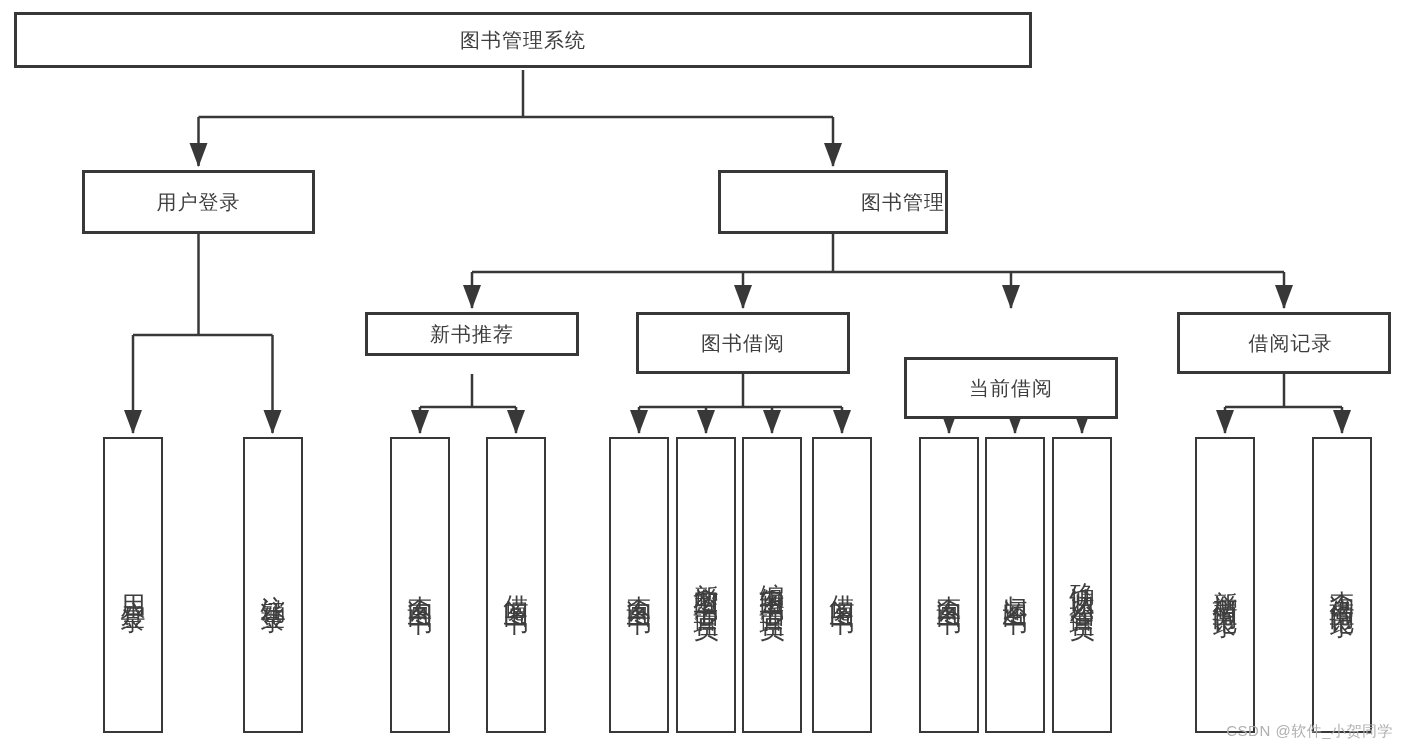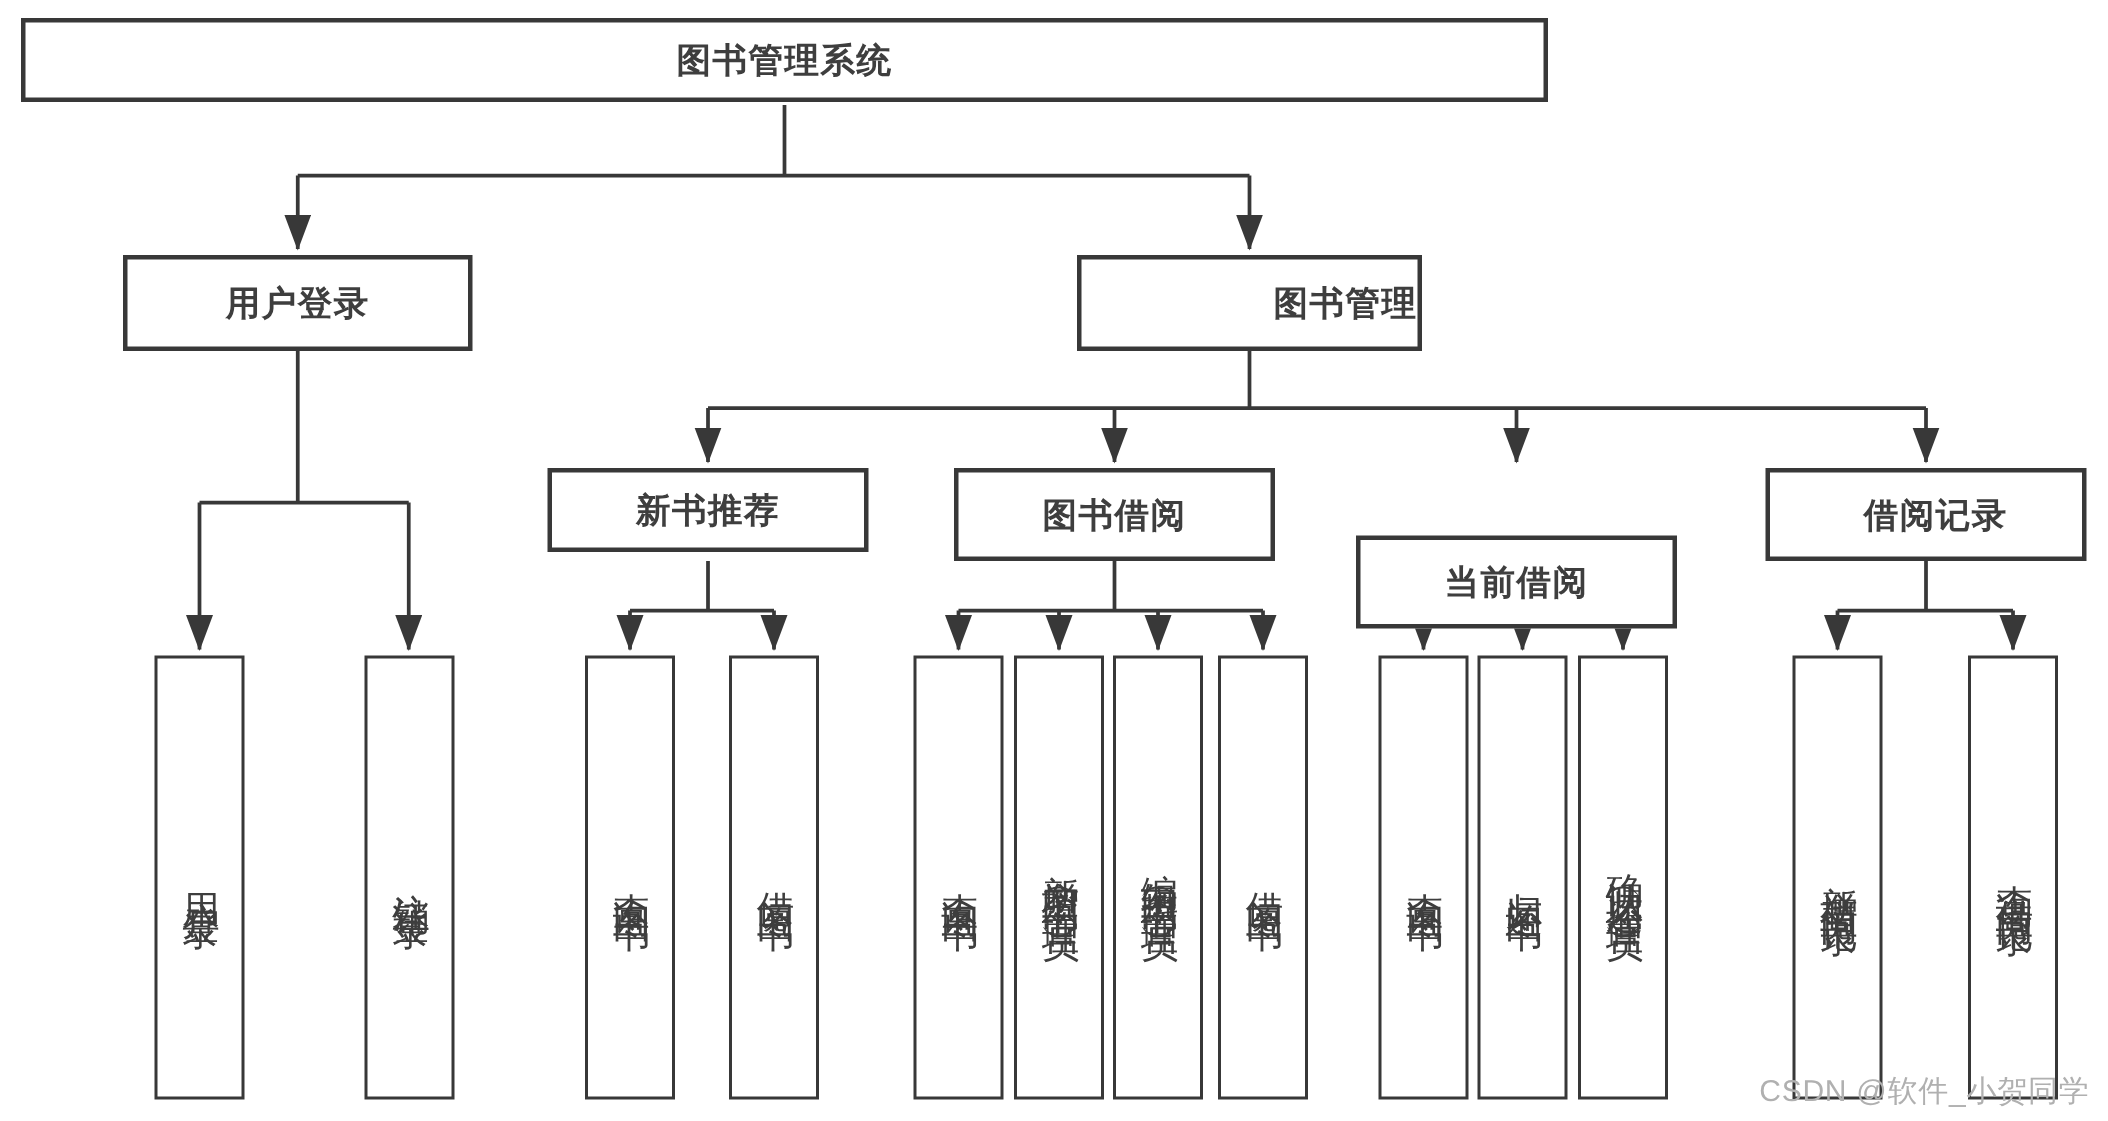--- a/index.html
+++ b/index.html
@@ -15,42 +15,41 @@
     position:absolute;
     box-sizing:border-box;
     border:3px solid #383838;
     background:#ffffff;
     display:flex;
     align-items:center;
     justify-content:center;
     color:#3e3e3e;
   }
   .hbox{
-    font-size:23px;
+    font-size:20px;
     letter-spacing:1px;
     white-space:nowrap;
-    font-weight:bold;
   }
   .vbox{
     width:60px;top:437px;height:296px;
     border-width:2.5px;
   }
   .vbox .vtext{
     writing-mode:vertical-rl;
     text-orientation:mixed;
     font-size:25px;
     letter-spacing:5px;
     line-height:1;
     color:#3e3e3e;
   }
   .watermark{
     position:absolute;
     right:12px;
     bottom:6px;
-    font-size:20px;
+    font-size:15px;
     letter-spacing:0.5px;
     color:#b0b0b0;
     white-space:nowrap;
   }
 </style>
 </head>
 <body>
 
 <div id="stage">
 
@@ -108,21 +107,21 @@
     <span>图书管理系统</span>
   </div>
 
   <div class="box hbox" style="left:82px;top:170px;width:233px;height:64px;">
     <span>用户登录</span>
   </div>
   <div class="box hbox" style="left:718px;top:170px;width:230px;height:64px;justify-content:flex-end;">
     <span>图书管理</span>
   </div>
 
-  <div class="box hbox" style="left:365px;top:312px;width:214px;height:56px;text-align:center;">
+  <div class="box hbox" style="left:365px;top:312px;width:214px;height:44px;text-align:center;">
     <span>新书推荐</span>
   </div>
   <div class="box hbox" style="left:636px;top:312px;width:214px;height:62px;">
     <span>图书借阅</span>
   </div>
   <div class="box hbox" style="left:904px;top:312px;width:214px;height:62px;margin-top:45px;">
     <span>当前借阅</span>
   </div>
   <div class="box hbox" style="left:1177px;top:312px;width:214px;height:62px;padding-left:13px;">
     <span>借阅记录</span>

